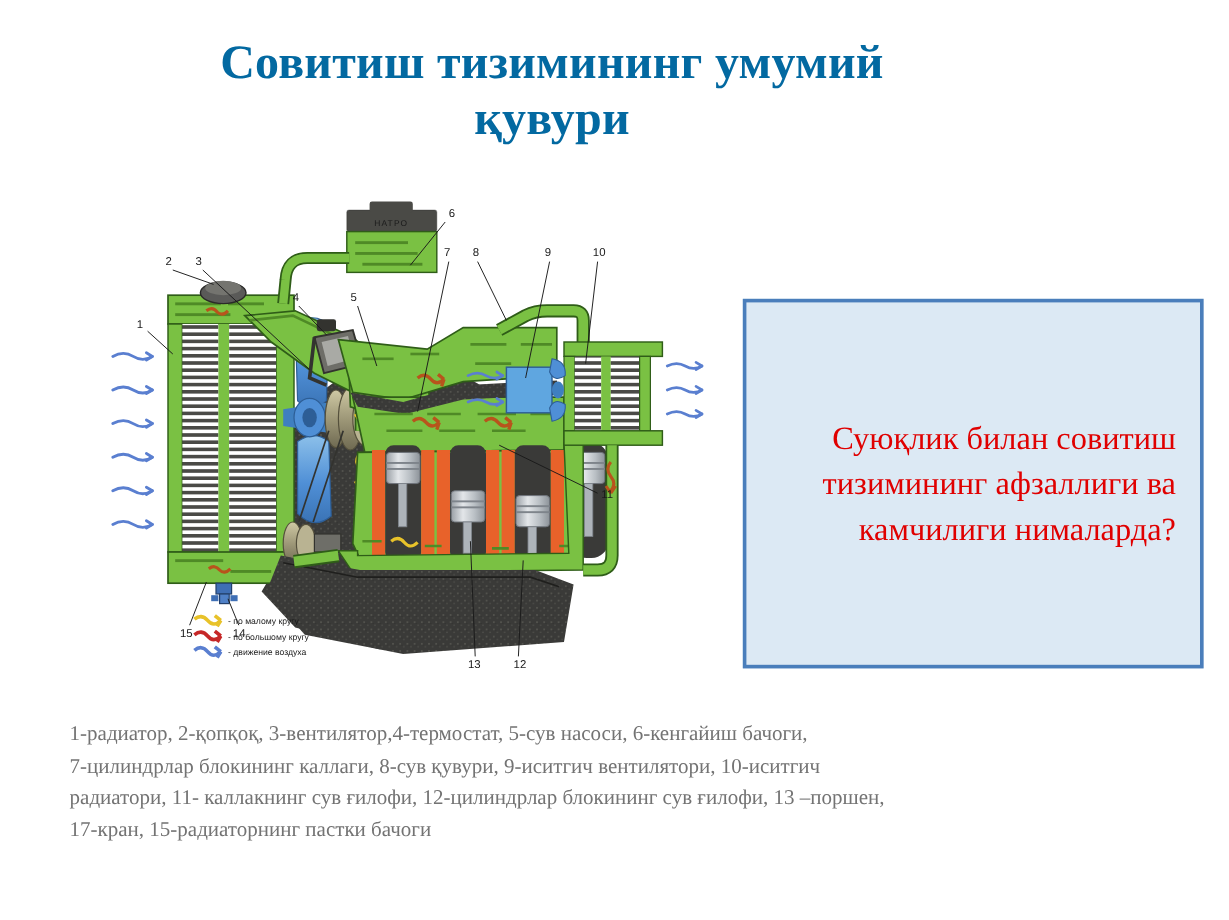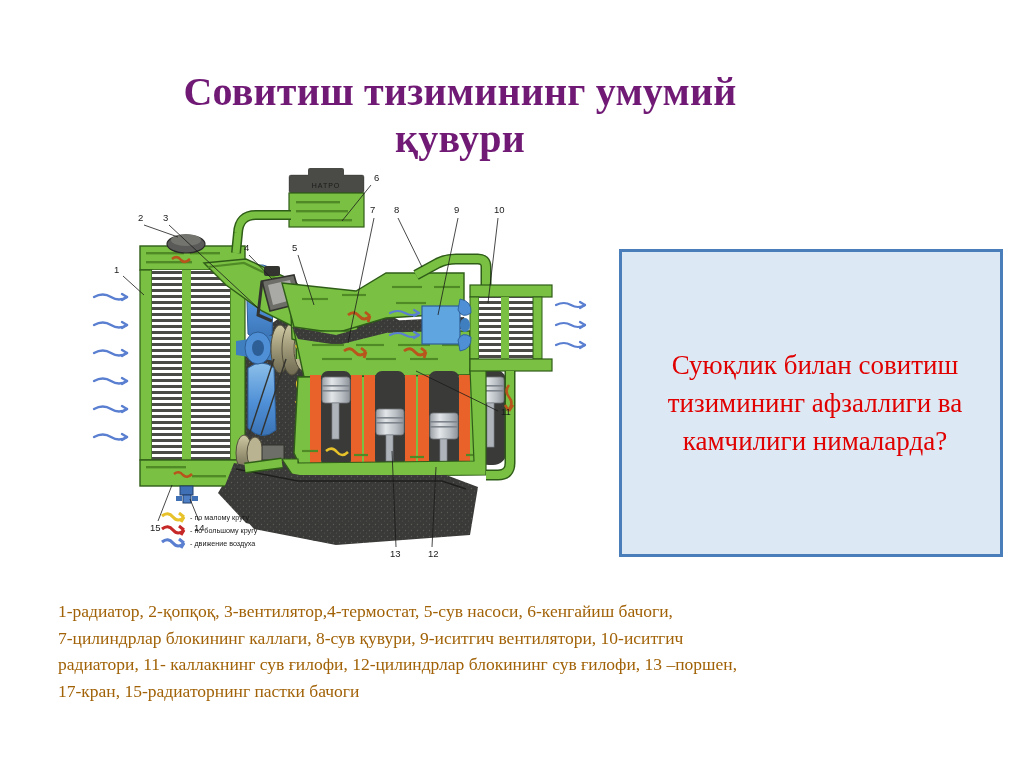--- a/index.html
+++ b/index.html
@@ -15,57 +15,56 @@
 
   
   .title{
     position:absolute;
     left:110px; top:28px; width:700px;
     text-align:center;
     font-family:"Liberation Serif", serif;
     font-size:40px;
     font-weight:bold;
     line-height:1.18;
-    color:#701a75;
+    color:#0369a1;
     letter-spacing:0.2px;
-    margin-top:40px;
   }
 
   
   .callout{
     position:absolute;
     left:619px; top:249px;
     width:384px; height:308px;
     background:#dce9f4;
     border:3px solid #4a7ebb;
     box-sizing:border-box;
     display:flex;
     align-items:center;
     justify-content:center;
   }
   .callout-text{
     font-family:"Liberation Serif", serif;
     font-size:27px;
     font-weight:normal;
     color:#e00000;
-    text-align:center;
+    text-align:right;
     line-height:1.42;
     padding:0 20px;
     margin-left:8px;
   }
 
   
   .caption{
     position:absolute;
     left:58px; top:598px;
     width:900px;
     font-family:"Liberation Serif", serif;
     font-size:17.5px;
     line-height:1.52;
-    color:#a16207;
+    color:#737373;
   }
   .caption div{white-space:nowrap;}
 
   
   .diagram{
     position:absolute;
     left:86px; top:163px;
     width:520px; height:400px;
   }
   .diagram svg{display:block;}

